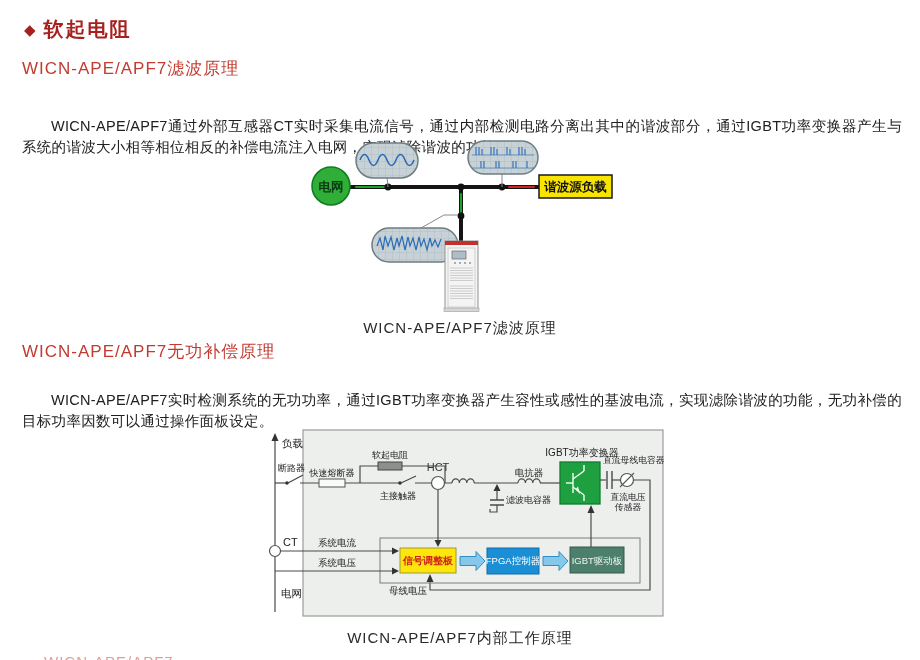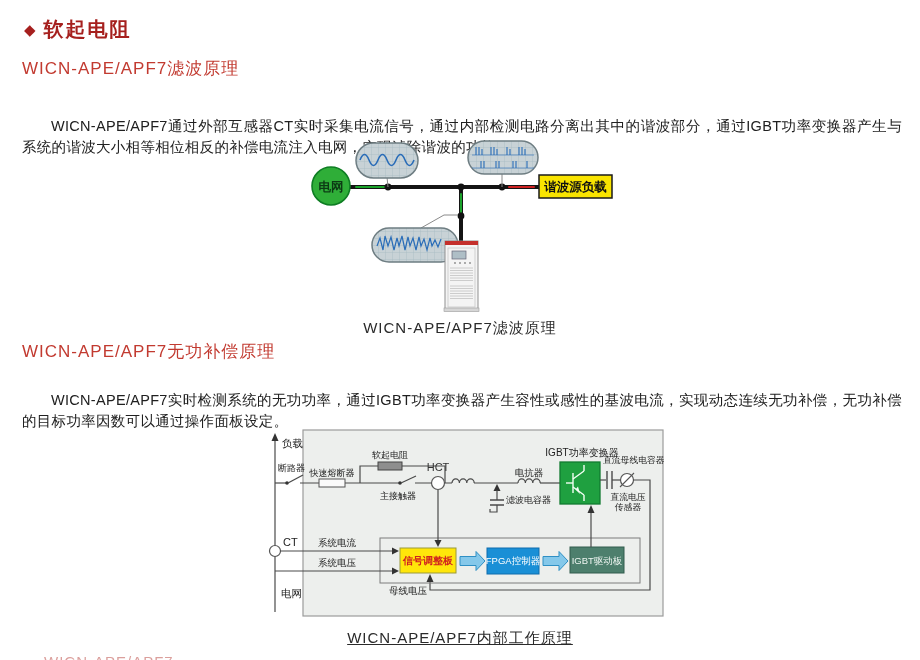--- a/index.html
+++ b/index.html
@@ -23,21 +23,21 @@
   .body-text{
     left:22px;width:880px;font-size:14.5px;line-height:21px;
     text-indent:2em;color:#202020;letter-spacing:0.3px;text-align:justify;
   }
   .para-filter{top:101px;}
   .para-comp{top:375px;}
   .caption{
     left:0;width:920px;text-align:center;font-size:15px;color:#2a2a2a;letter-spacing:1px;
   }
   .caption-1{top:319px;}
-  .caption-2{top:629px;text-decoration:underline;}
+  .caption-2{top:629px;}
   svg text{font-family:"Liberation Sans","DejaVu Sans",sans-serif;}
   .diagram1{top:138px;left:293px;}
   .diagram2{top:428px;left:247px;}
   .footer-fragment{
     top:654px;left:44px;height:6px;overflow:hidden;
     color:rgba(190,80,75,0.55);font-size:15px;line-height:15px;letter-spacing:1px;
   }
 </style>
 </head>
 <body>
@@ -123,21 +123,21 @@
       <path d="M450,268 h23 M450,270.5 h23 M450,273 h23 M450,275.5 h23 M450,278 h23 M450,280.5 h23"></path>
       <path d="M450,286 h23 M450,288.5 h23 M450,291 h23 M450,293.5 h23 M450,296 h23 M450,298.5 h23"></path>
     </g>
     <rect x="444" y="308" width="35" height="3.5" fill="#d6d6d6" stroke="#9a9a9a" stroke-width="0.6"></rect>
   </g>
 </svg>
 
 <div class="abs caption caption-1">WICN-APE/APF7滤波原理</div>
 
 <h2 class="abs sub-heading heading-comp">WICN-APE/APF7无功补偿原理</h2>
-<p class="abs body-text para-comp">WICN-APE/APF7实时检测系统的无功功率，通过IGBT功率变换器产生容性或感性的基波电流，实现动态连续无功补偿，无功补偿的目标功率因数可以通过操作面板设定。</p>
+<p class="abs body-text para-comp">WICN-APE/APF7实时检测系统的无功功率，通过IGBT功率变换器产生容性或感性的基波电流，实现滤除谐波的功能，无功补偿的目标功率因数可以通过操作面板设定。</p>
 
 <svg class="abs diagram2" width="420" height="195" viewBox="247 428 420 195">
 
   <rect x="303" y="430" width="360" height="186" fill="#edefed" stroke="#9b9b9b" stroke-width="1.2"></rect>
 
   <g stroke="#4a4a4a" stroke-width="1.2" fill="none">
     <line x1="275" y1="438" x2="275" y2="612"></line>
   </g>
   <polygon points="275,433 271.5,441 278.5,441" fill="#333"></polygon>
   <text x="282" y="447" font-size="10.5" fill="#222">负载</text>

